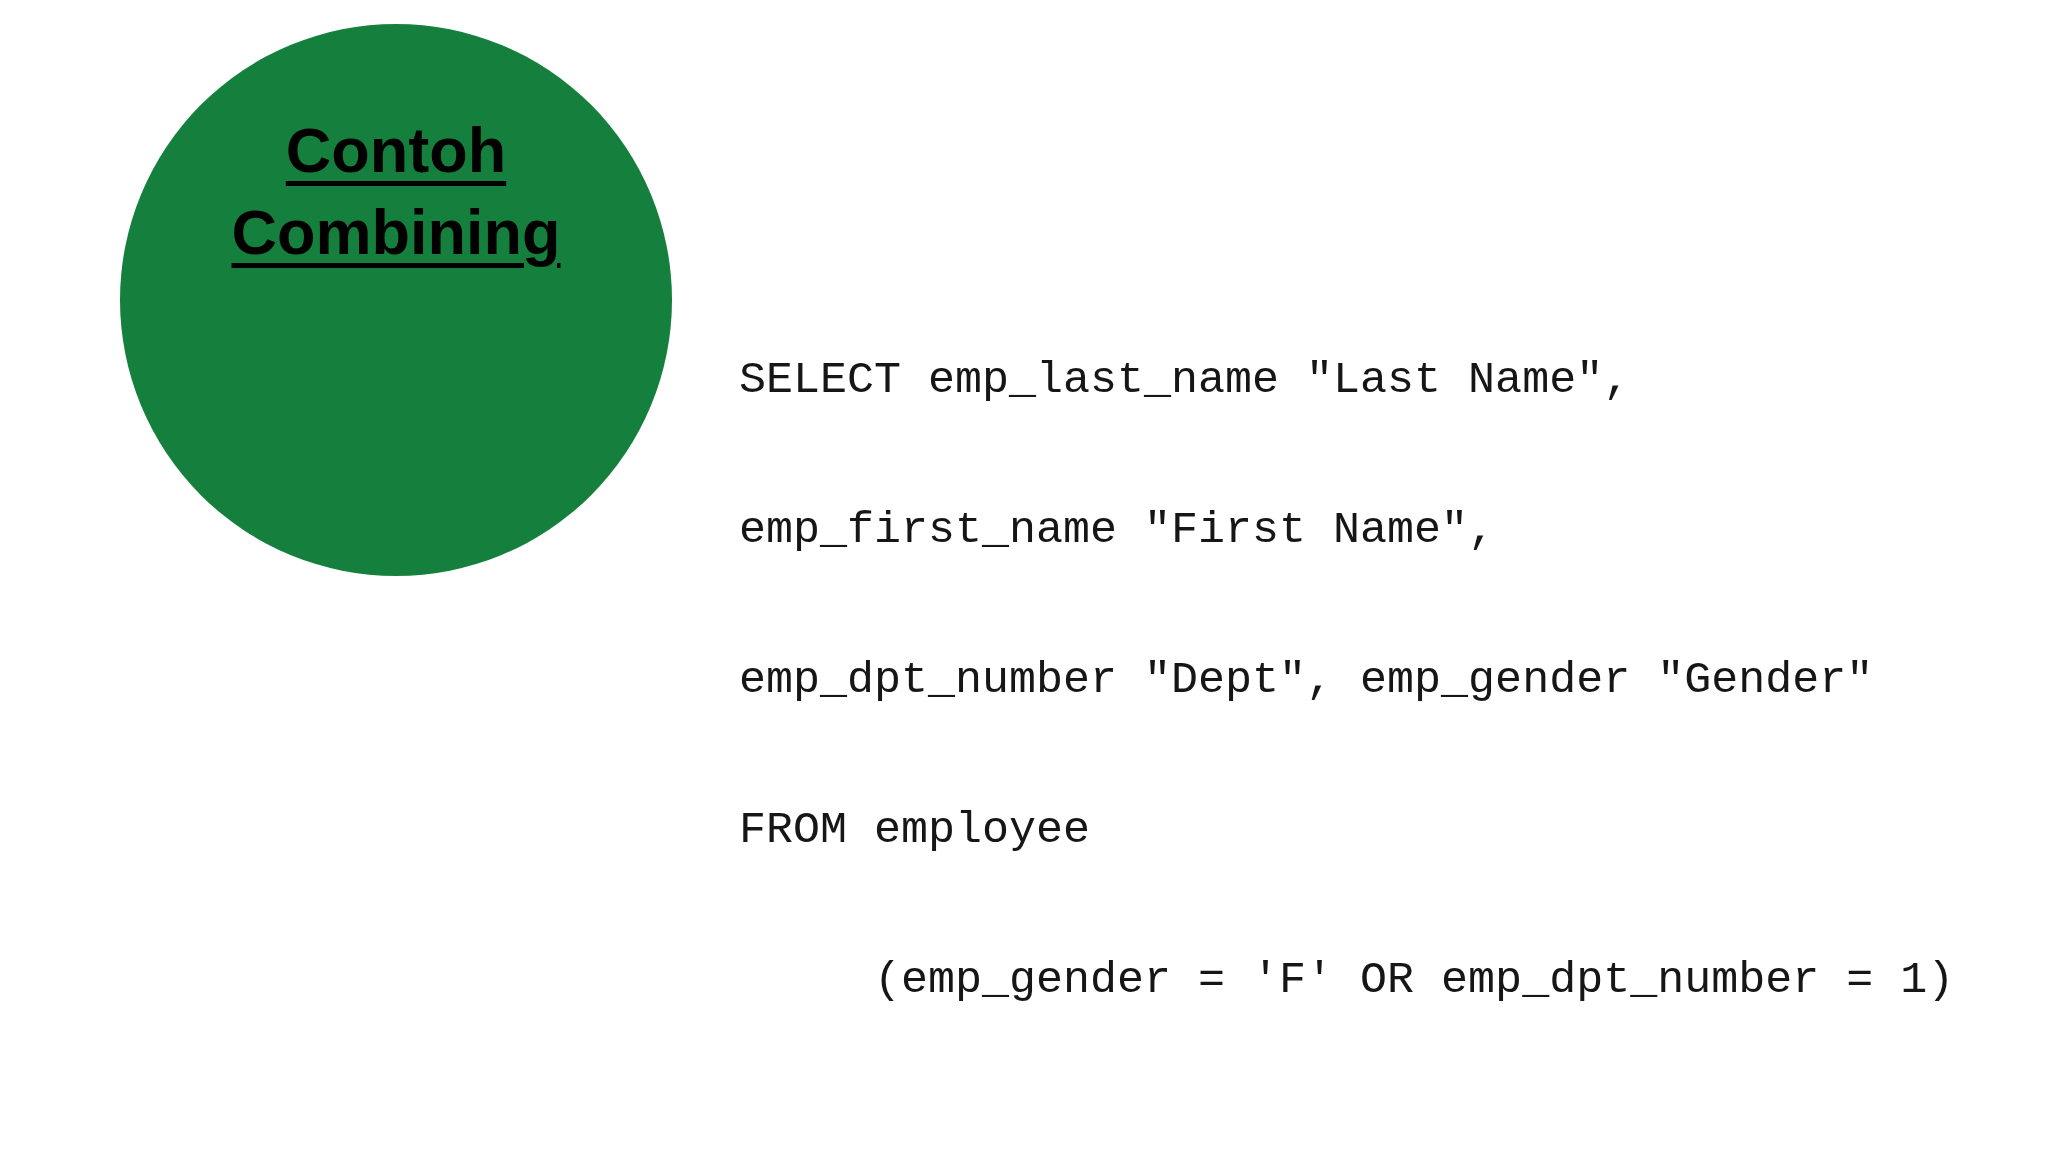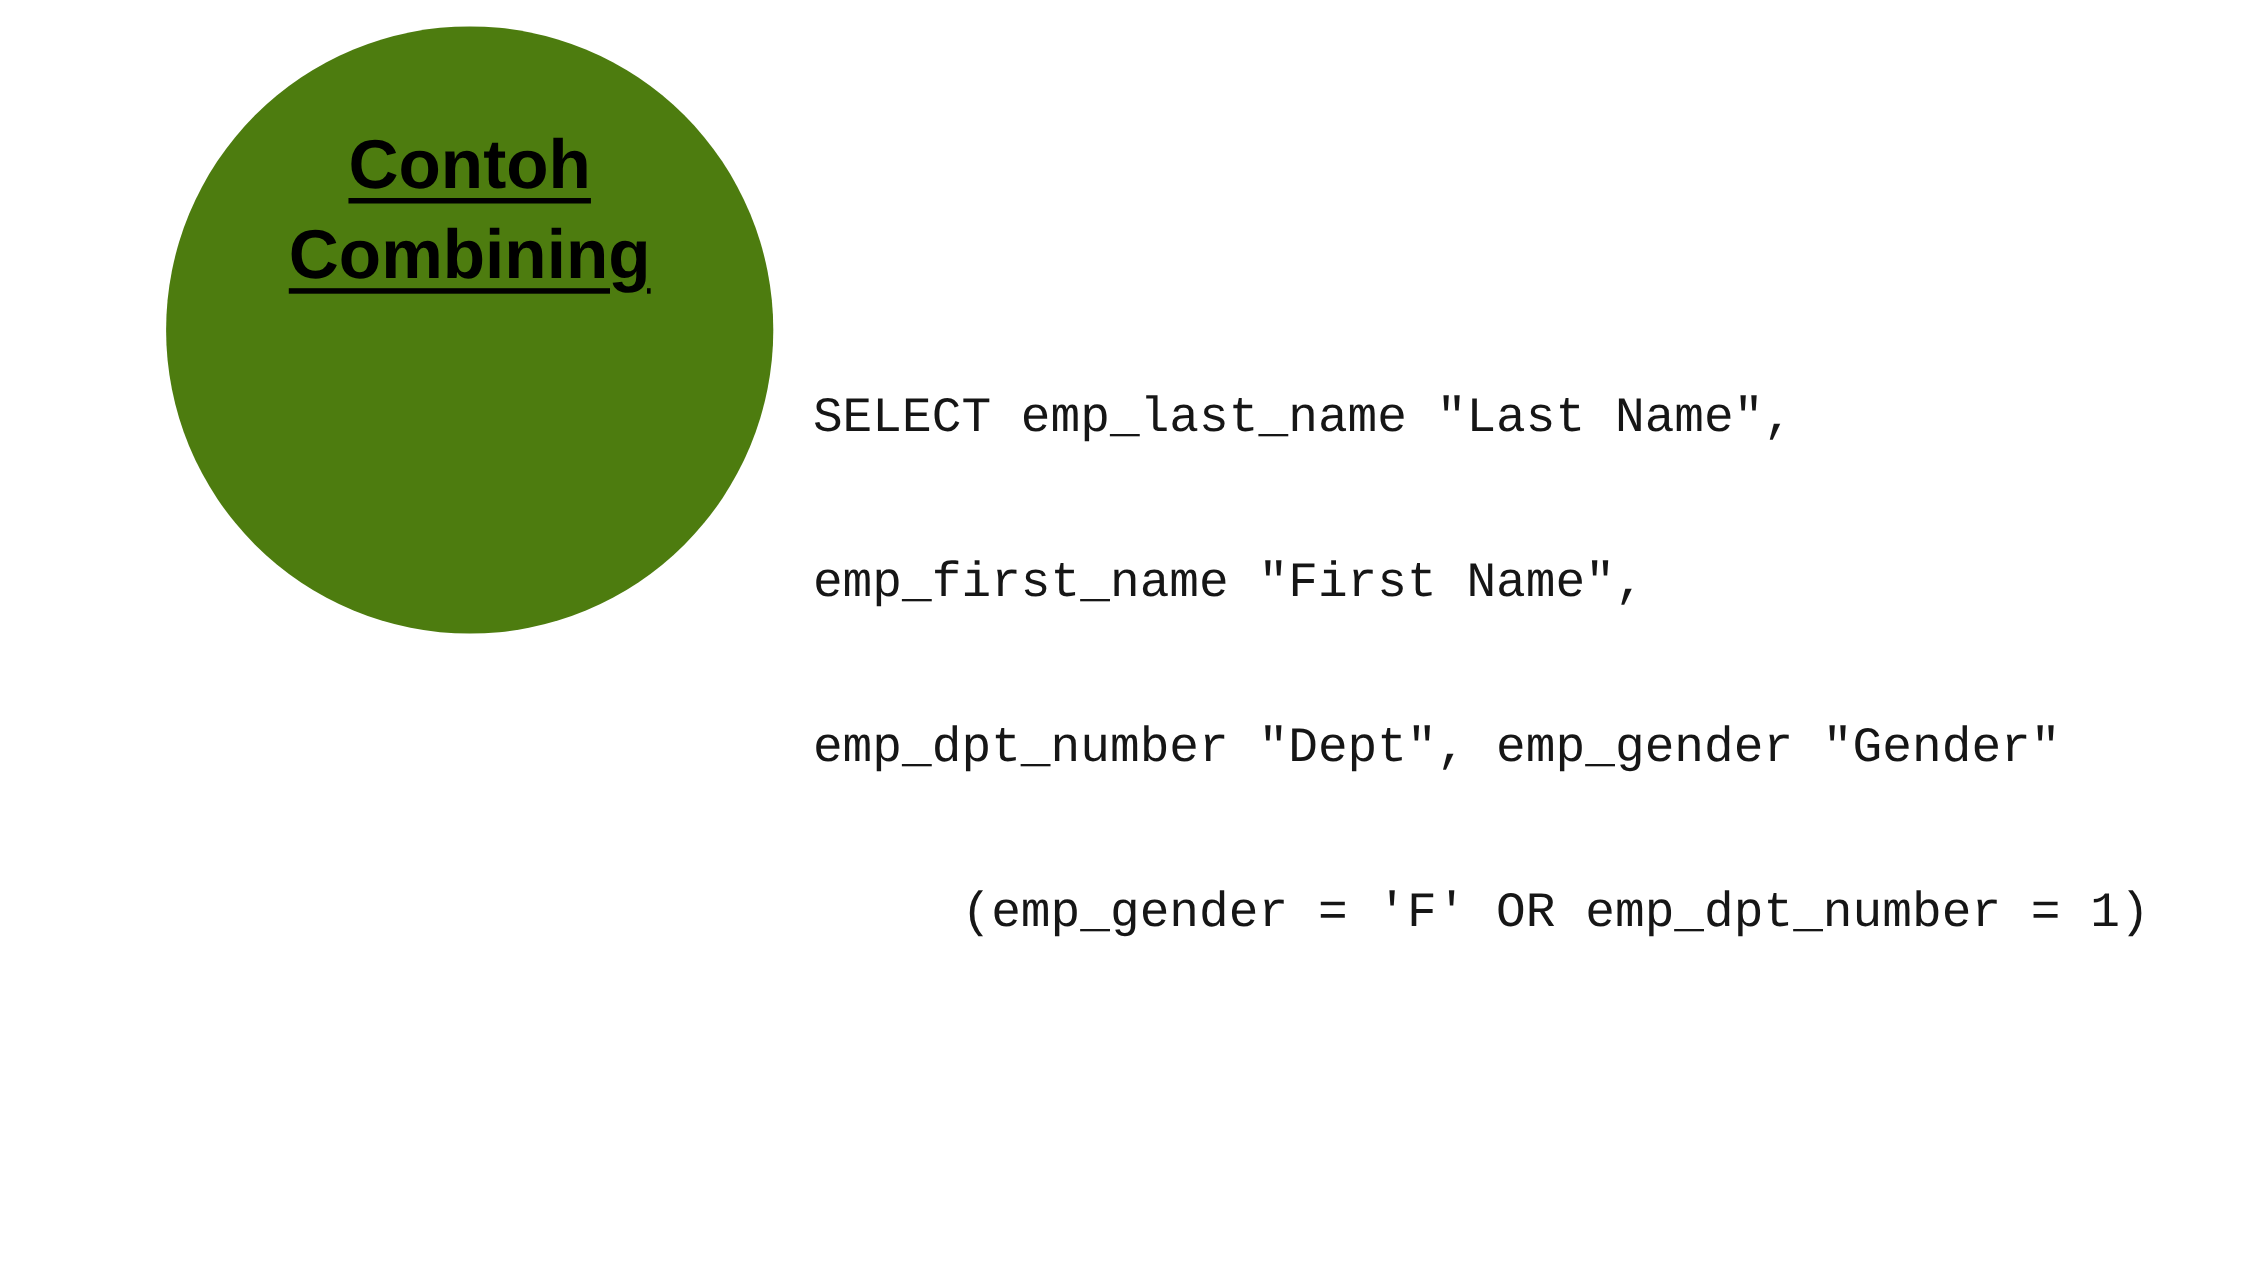--- a/index.html
+++ b/index.html
@@ -12,26 +12,26 @@
     position: relative;
     font-family: "Liberation Sans", sans-serif;
   }
   .slide {
     position: absolute;
     inset: 0;
     background: #ffffff;
   }
   .title-circle {
     position: absolute;
-    left: 151px;
+    left: 120px;
     top: 24px;
     width: 552px;
     height: 552px;
     border-radius: 50%;
-    background: #4d7c0f;
+    background: #15803d;
   }
   .circle-text {
     position: absolute;
     left: 0;
     top: 85px;
     width: 100%;
     text-align: center;
   }
   .circle-text .title-line {
     font-family: "Liberation Sans", sans-serif;
@@ -68,19 +68,20 @@
       <div class="title-line">Contoh</div>
       <div class="title-line">Combining</div>
     </div>
   </div>
 
   <div class="code-block">
     <div>
       <div class="code-line">SELECT emp_last_name "Last Name",</div>
       <div class="code-line">emp_first_name "First Name",</div>
       <div class="code-line">emp_dpt_number "Dept", emp_gender "Gender"</div>
+      <div class="code-line">FROM employee</div>
       <div class="code-line">     (emp_gender = 'F' OR emp_dpt_number = 1)</div>
       
     </div>
     
   </div>
 
 </div>
 
 </body></html>

